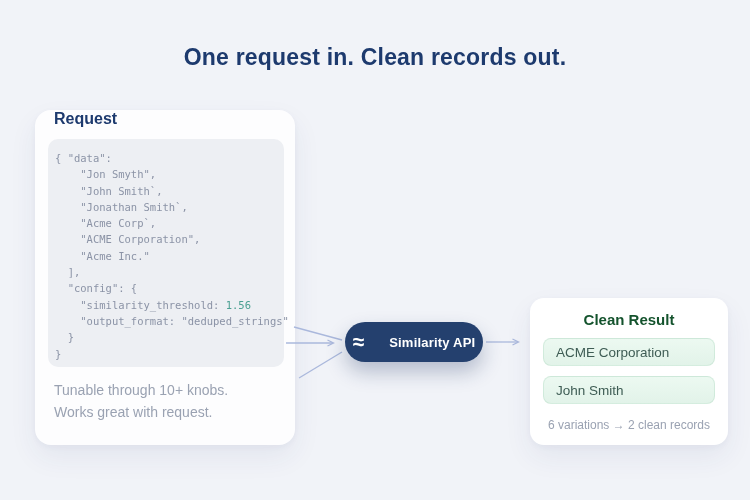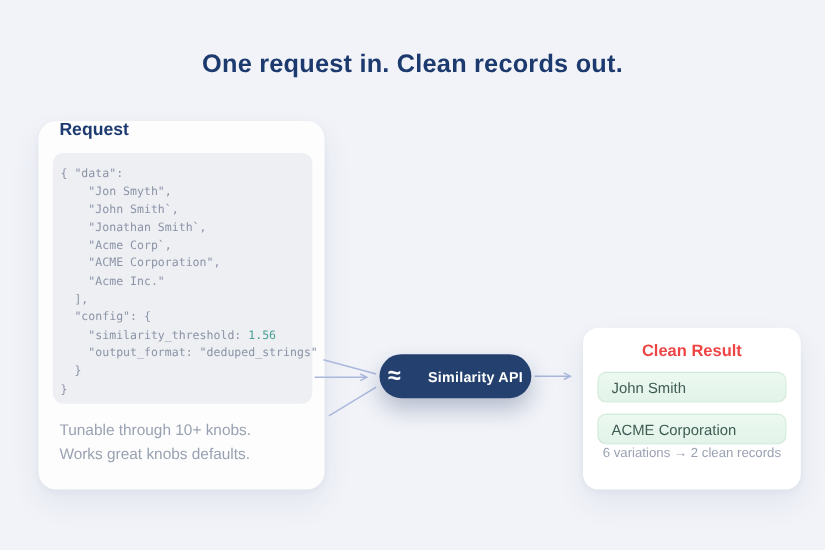--- a/index.html
+++ b/index.html
@@ -67,33 +67,33 @@
   }
 
   
   .result-card {
     position:absolute; left:530px; top:298px; width:198px; height:147px;
     background:#ffffff; border-radius:14px;
     box-shadow:0 12px 28px rgba(40,60,110,0.07), 0 2px 6px rgba(40,60,110,0.04);
     padding:13px 13px 12px 13px;
   }
   .result-heading {
-    text-align:center; font-size:15px; font-weight:700; color:#ef4444;
+    text-align:center; font-size:15px; font-weight:700; color:#14532d;
   }
   .result-chip {
     margin-top:10px; height:28px;
     background:linear-gradient(180deg,#ecf9f1,#e2f3e9);
     border:1px solid rgba(130,195,160,0.22);
     border-radius:8px;
     display:flex; align-items:center;
     padding-left:12px;
     font-size:13.5px; color:#3e5c54;
   }
   .result-summary {
-    margin-top:0; text-align:center;
+    margin-top:14px; text-align:center;
     font-size:12px; color:#9aa2b2;
   }
 </style>
 </head>
 <body>
 
 <div class="stage">
 
   <h1 class="page-title">One request in. Clean records out.</h1>
 
@@ -109,21 +109,21 @@
     "Acme Inc."
   ],
   "config": {
     "similarity_threshold: </span><span class="code-num">1.56</span><span>
     "output_format: "deduped_strings"
   }
 }</span></pre>
     </div>
     <div class="request-footnote">
       <div>Tunable through 10+ knobs.</div>
-      <div>Works great knobs defaults.</div>
+      <div>Works great with request.</div>
     </div>
   </div>
 
   <svg class="arrows-svg" viewBox="0 0 750 500">
     <defs>
       <marker id="arrowhead" markerWidth="9" markerHeight="9" refX="6.5" refY="4" orient="auto" markerUnits="userSpaceOnUse">
         <polyline points="1,1 7,4 1,7" stroke="#aab8dc" stroke-width="1.3" fill="none"></polyline>
       </marker>
     </defs>
     <line x1="294" y1="327" x2="342" y2="340"></line>
@@ -132,18 +132,18 @@
     <line x1="486" y1="342" x2="518" y2="342" marker-end="url(#arrowhead)"></line>
   </svg>
 
   <button class="api-pill">
     <span class="approx">≈</span>
     <span class="label">Similarity API</span>
   </button>
 
   <div class="result-card">
     <div class="result-heading">Clean Result</div>
+    <div class="result-chip">ACME Corporation</div>
     <div class="result-chip">John Smith</div>
-    <div class="result-chip">ACME Corporation</div>
     <div class="result-summary">6 variations → 2 clean records</div>
   </div>
 
 </div>
 
 </body></html>

